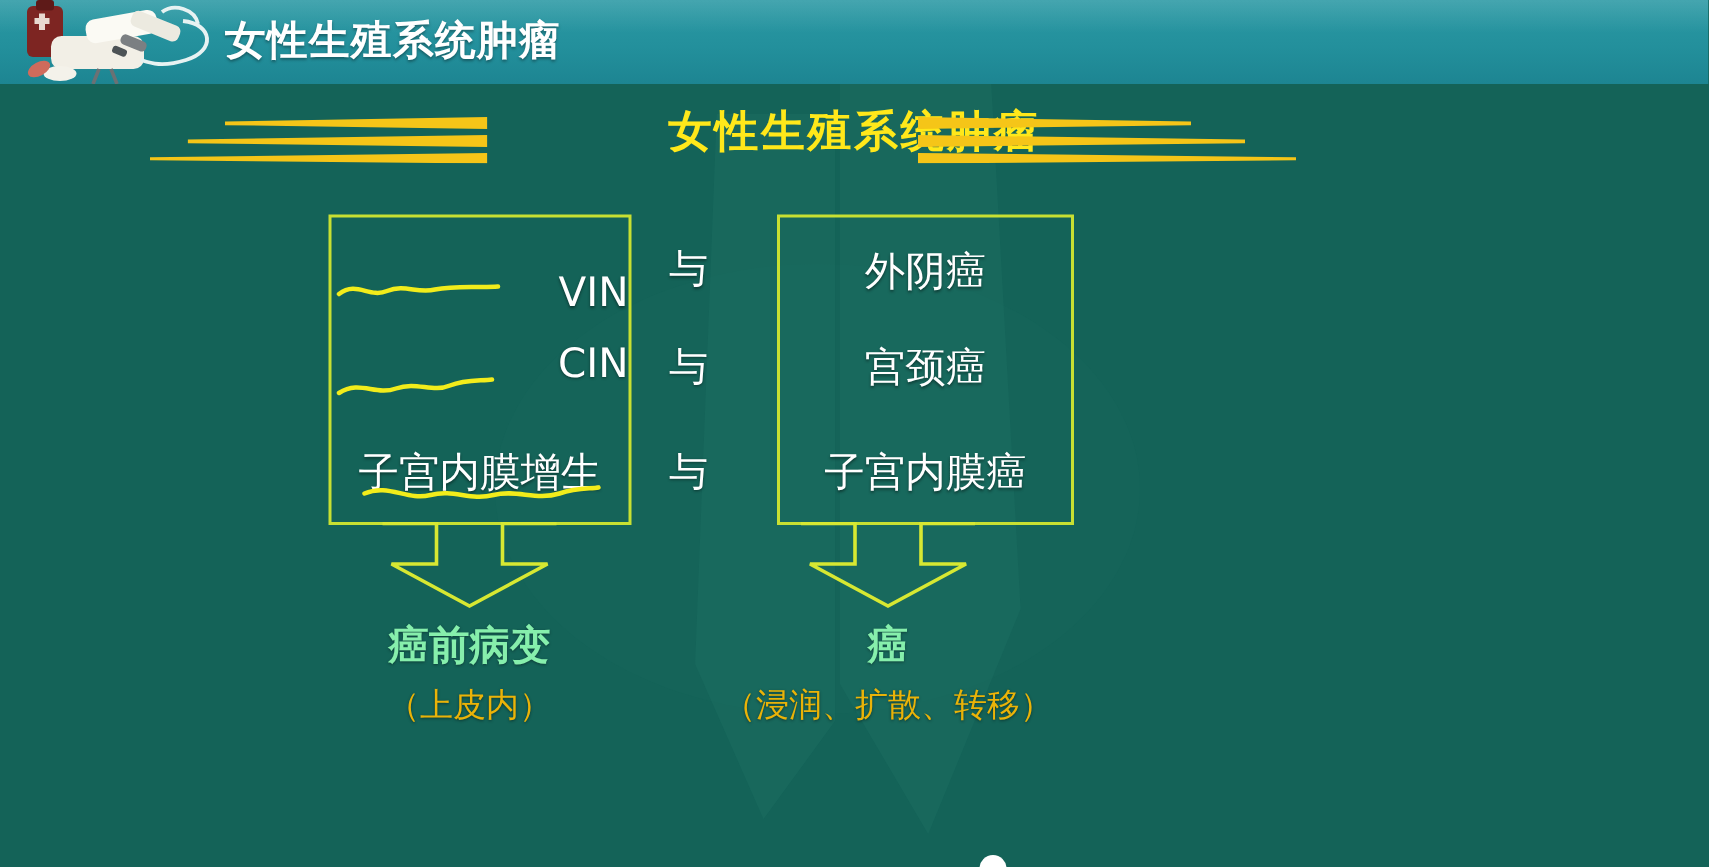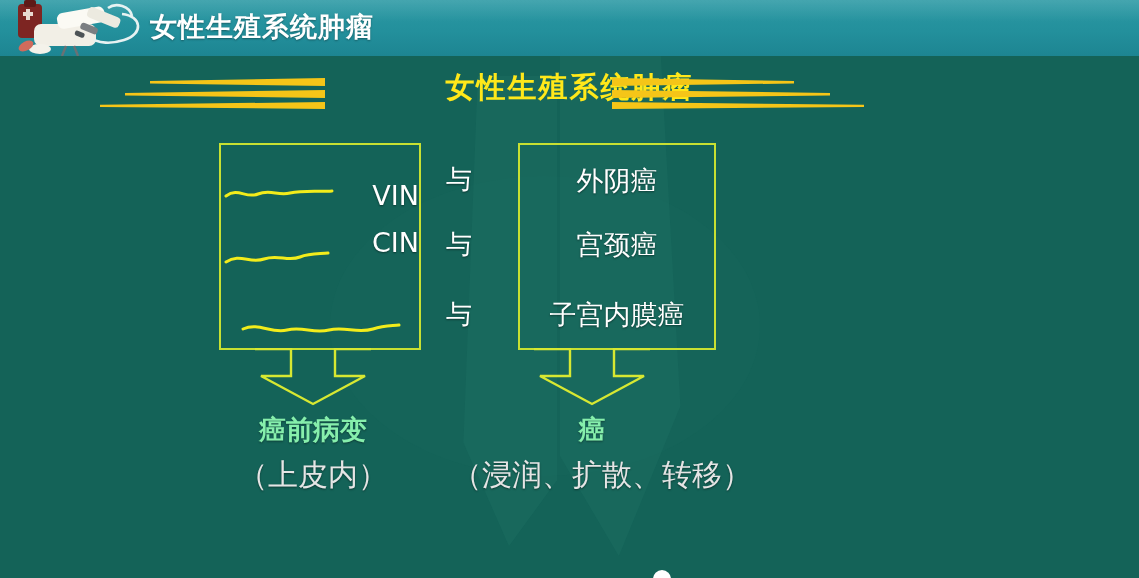--- a/index.html
+++ b/index.html
@@ -125,21 +125,21 @@
   #arrow-right{left:524px;top:348px;width:136px;height:58px;}
 
   
   .outcome-main{
     position:absolute;text-align:center;white-space:nowrap;
     color:#86efac;font-size:27px;font-weight:bold;
     text-shadow:0 1px 2px rgba(0,0,0,.4);
   }
   .outcome-sub{
     position:absolute;text-align:center;white-space:nowrap;
-    color:#e5e5e5;font-size:30px;
+    color:#eab308;font-size:22px;
     text-shadow:0 1px 2px rgba(0,0,0,.45);
   }
   #outcome-left-main{left:193px;top:412px;width:240px;}
   #outcome-left-sub{left:193px;top:455px;width:240px;}
   #outcome-right-main{left:472px;top:412px;width:240px;}
   #outcome-right-sub{left:452px;top:455px;width:280px;}
 
   
   #bottom-dot{
     position:absolute;left:653px;top:570px;width:18px;height:16px;
@@ -194,20 +194,21 @@
   <div class="ray ray-r1"></div>
   <div class="ray ray-r2"></div>
   <div class="ray ray-r3"></div>
 </div>
 
 <div id="diagram">
 
   <div class="box" id="box-precancer">
     <div class="box-item item-0">VIN</div>
     <div class="box-item item-1">CIN</div>
+    <div class="box-item item-2">子宫内膜增生</div>
   </div>
 
   <svg class="squiggle" id="sq-vin" viewBox="0 0 110 16">
     <path d="M2 11 C14 2 22 14 34 9 C46 4 54 11 66 8 C80 5 96 7 108 6" stroke="#f2ec1b" stroke-width="3" fill="none" stroke-linecap="round"></path>
   </svg>
   <svg class="squiggle" id="sq-cin" viewBox="0 0 108 16">
     <path d="M2 12 C16 3 26 14 40 9 C54 4 64 12 76 7 C86 3 96 4 104 3" stroke="#f2ec1b" stroke-width="3" fill="none" stroke-linecap="round"></path>
   </svg>
   <svg class="squiggle" id="sq-hyperplasia" viewBox="0 0 160 16">
     <path d="M2 9 C18 2 30 14 46 10 C62 6 72 14 88 10 C104 6 116 14 132 9 C144 5 152 6 158 5" stroke="#f2ec1b" stroke-width="3" fill="none" stroke-linecap="round"></path>

